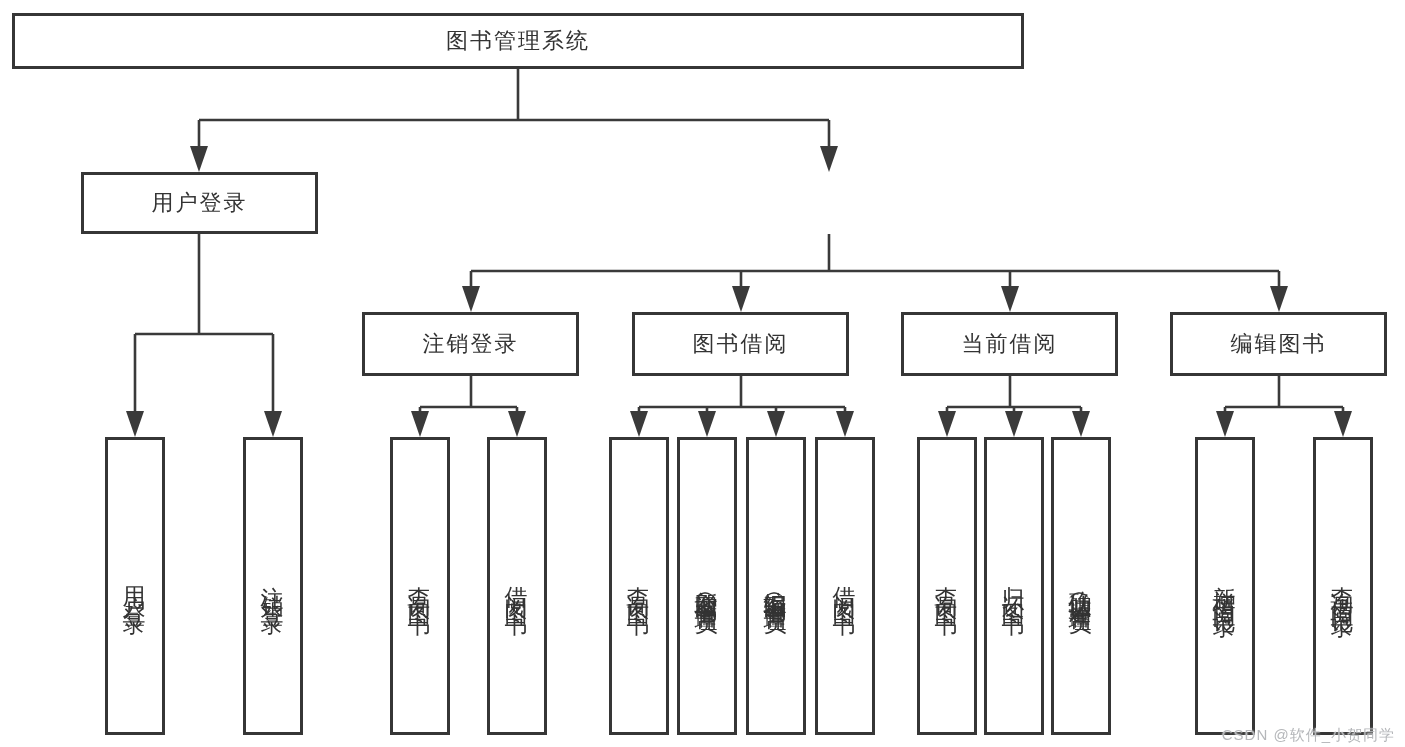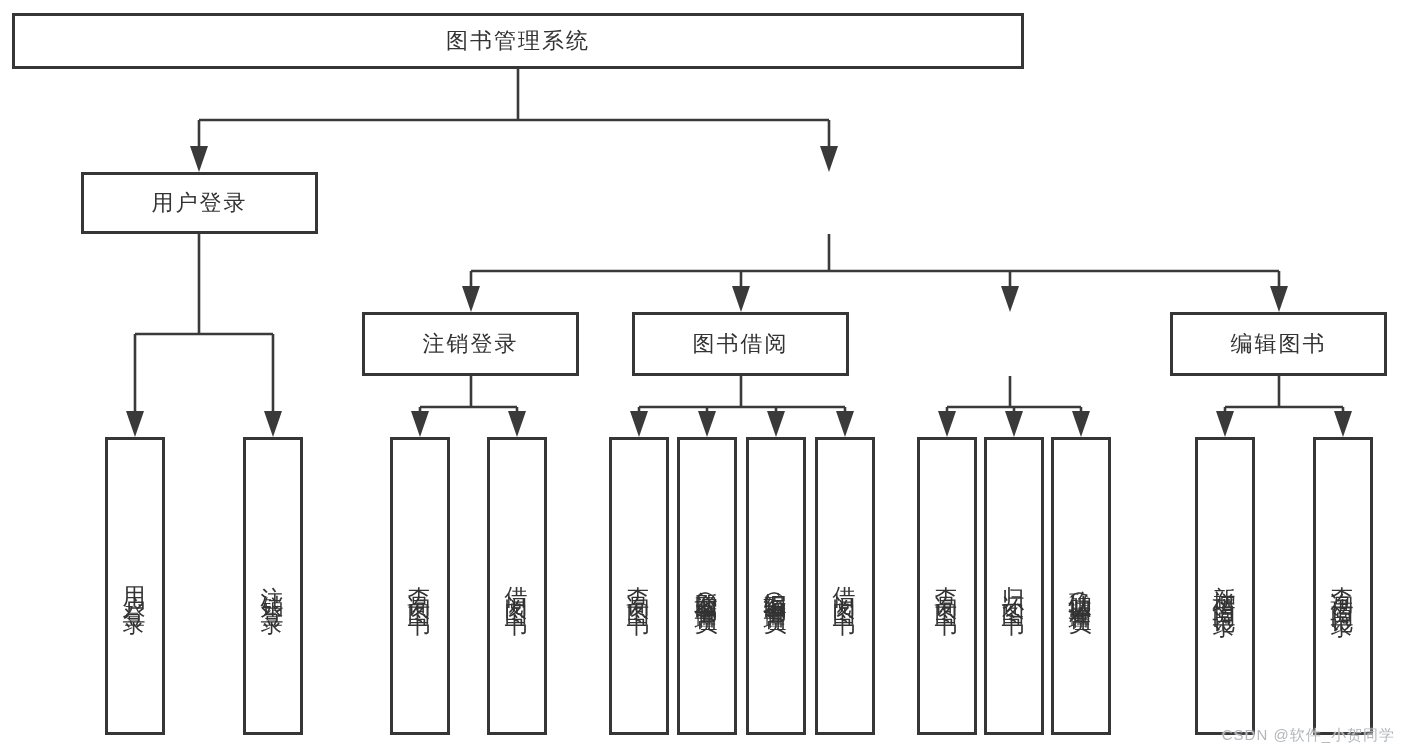--- a/index.html
+++ b/index.html
@@ -58,20 +58,21 @@
 <body>
 
 <div class="canvas">
 
   <div class="box h" style="left:12px;top:13px;width:1012px;height:56px">图书管理系统</div>
 
   <div class="box h" style="left:81px;top:172px;width:237px;height:62px">用户登录</div>
 
   <div class="box h" style="left:362px;top:312px;width:217px;height:64px">注销登录</div>
   <div class="box h" style="left:632px;top:312px;width:217px;height:64px">图书借阅</div>
+  <div class="box h" style="left:901px;top:312px;width:217px;height:64px">当前借阅</div>
   <div class="box h" style="left:1170px;top:312px;width:217px;height:64px">编辑图书</div>
 
   <div class="box v" style="left:105px;top:437px;width:60px;height:298px">用户登录</div>
   <div class="box v" style="left:243px;top:437px;width:60px;height:298px">注销登录</div>
 
   <div class="box v" style="left:390px;top:437px;width:60px;height:298px">查询图书</div>
   <div class="box v" style="left:487px;top:437px;width:60px;height:298px">借阅图书</div>
 
   <div class="box v" style="left:609px;top:437px;width:60px;height:298px">查询图书</div>
   <div class="box v tight" style="left:677px;top:437px;width:60px;height:298px">新增图书（管理员）</div>

